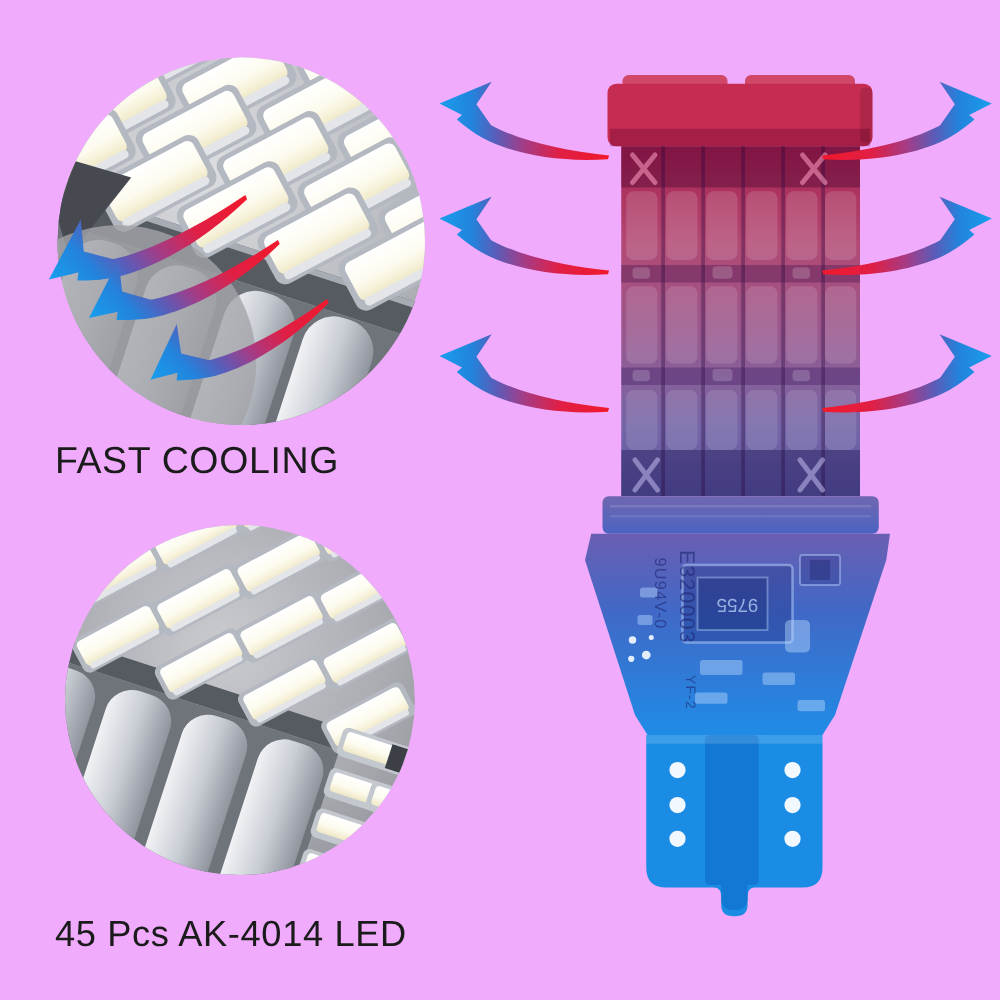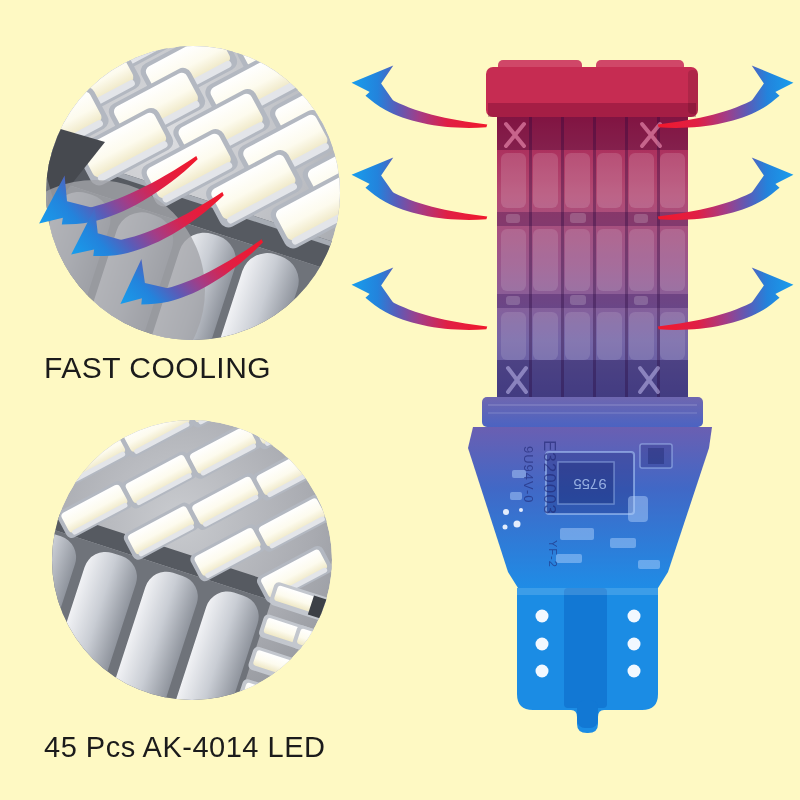--- a/index.html
+++ b/index.html
@@ -1,16 +1,16 @@
 <!DOCTYPE html>
 <html><head>
 <meta charset="utf-8">
 <style>
   html,body{margin:0;padding:0;background:#ffffff;}
-  .stage{position:relative;width:800px;height:800px;background:#fef9c3;overflow:hidden;}
+  .stage{position:relative;width:800px;height:800px;background:#f0abfc;overflow:hidden;}
   .label{font-family:"Liberation Sans",sans-serif;letter-spacing:0.5px;}
   .pcb{font-family:"Liberation Sans",sans-serif;fill:#1d2470;opacity:0.58;letter-spacing:1px;}
 </style>
 </head>
 <body>
 
 <div class="stage">
 <svg width="800" height="800" viewBox="0 0 800 800" xmlns="http://www.w3.org/2000/svg">
   <defs>
     <linearGradient id="gradArrow" gradientUnits="userSpaceOnUse" x1="0" y1="0" x2="160" y2="0">

